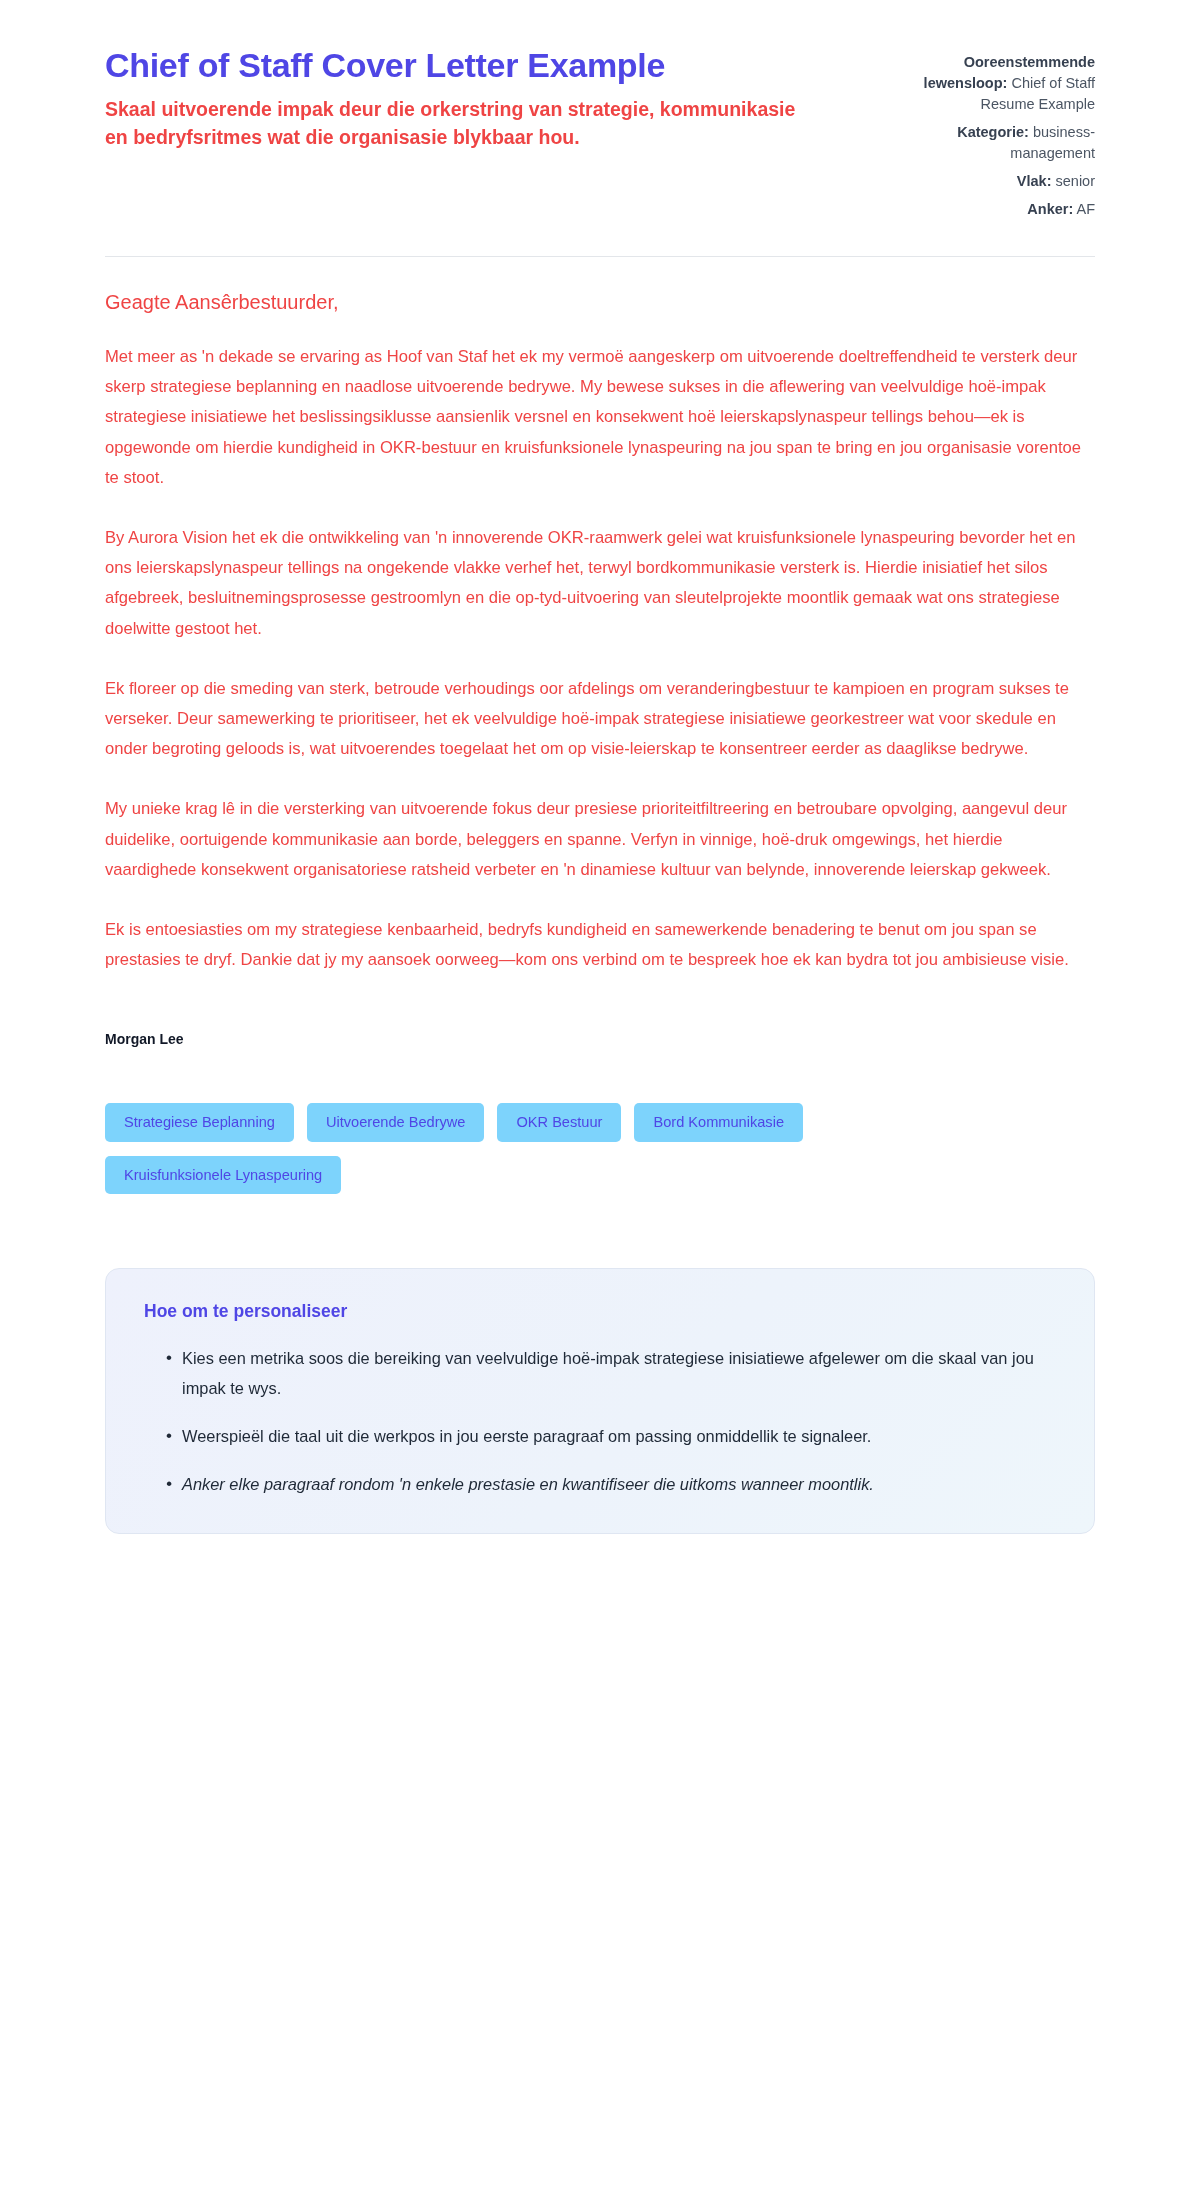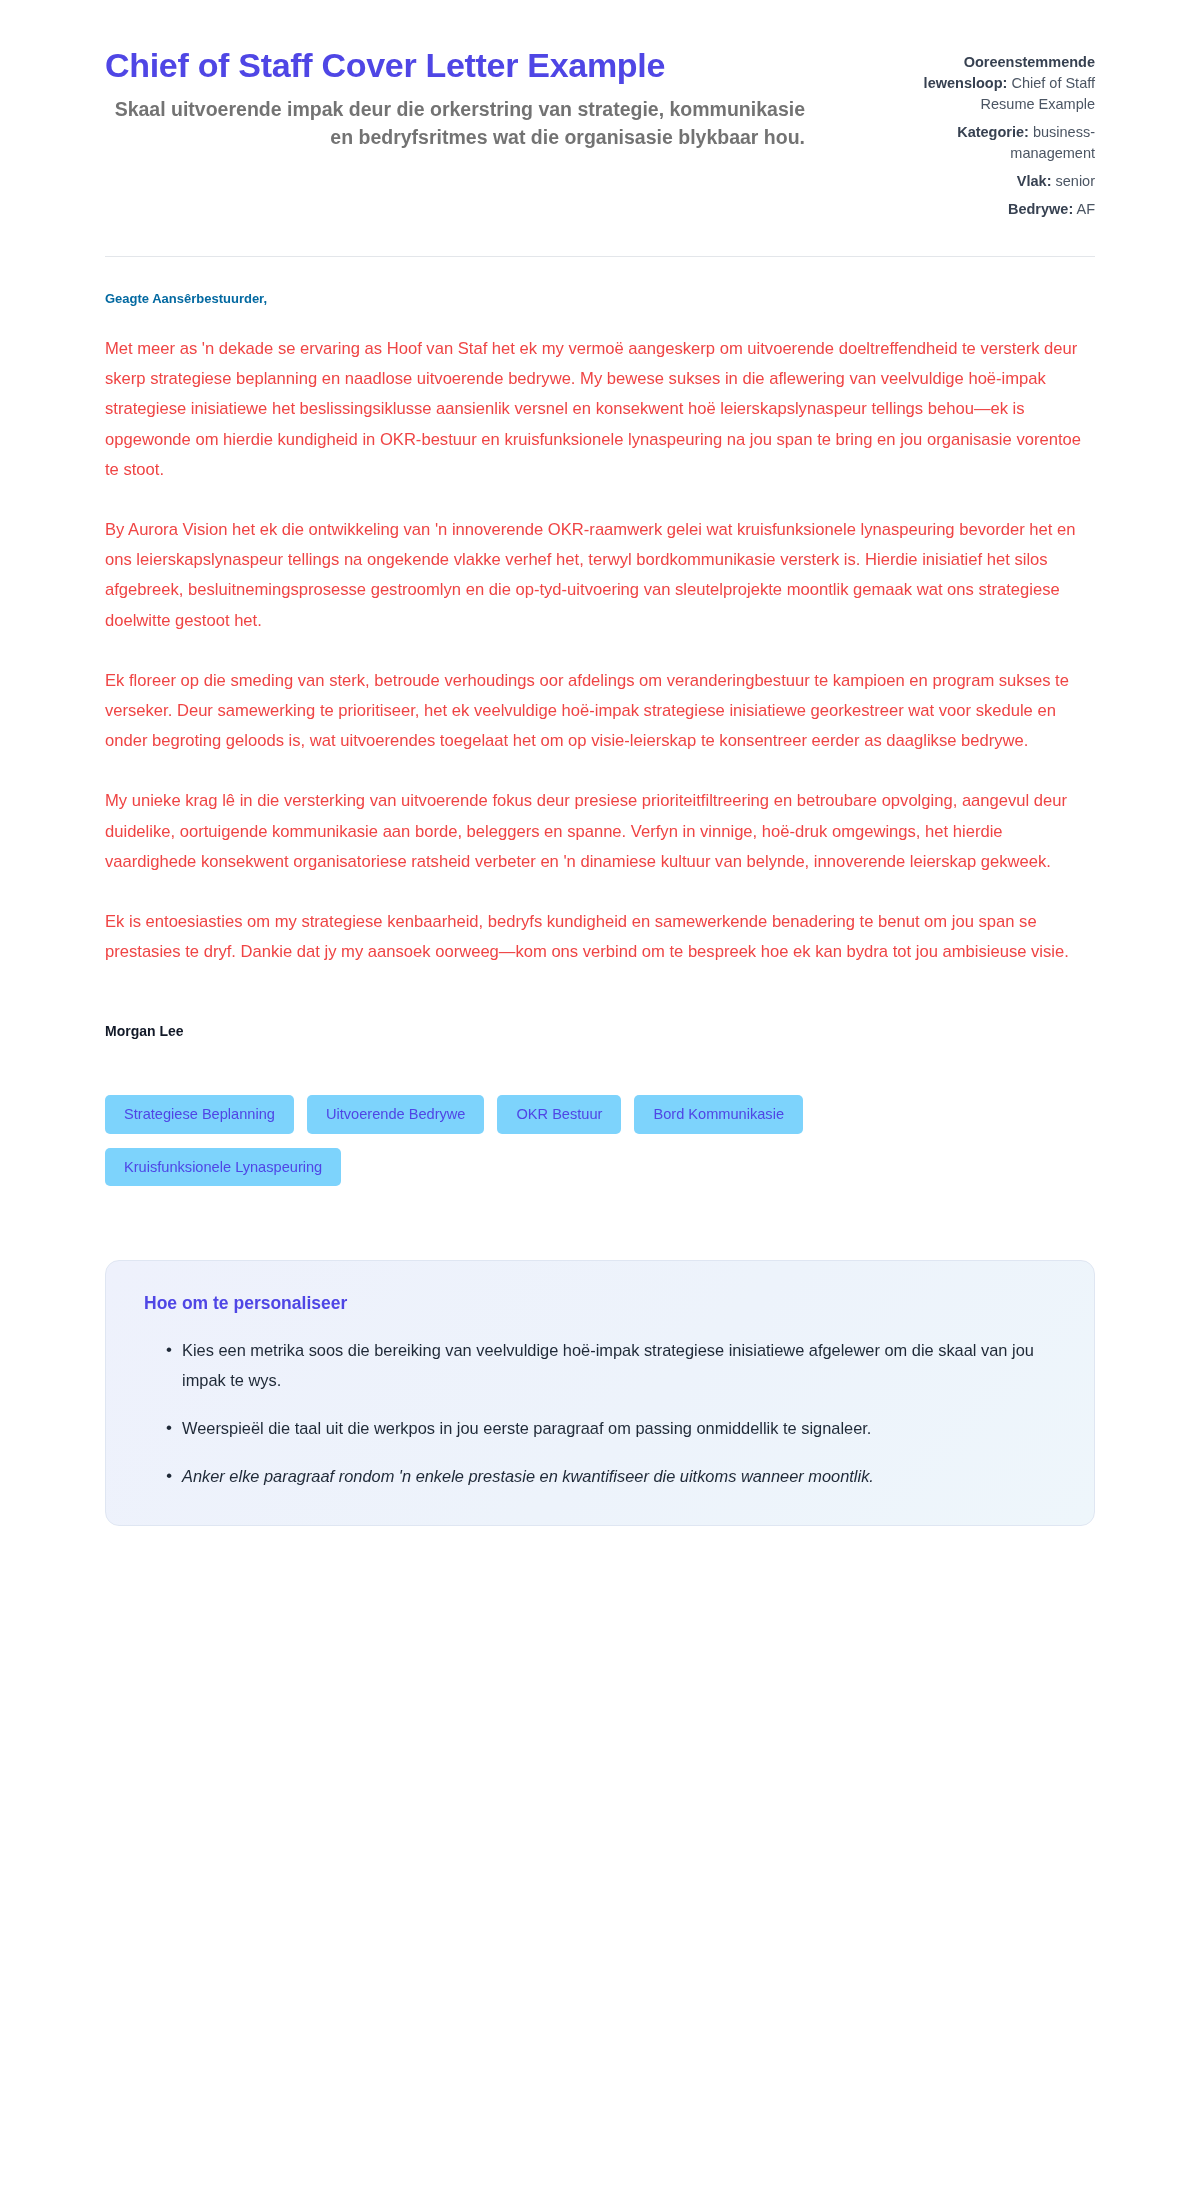--- a/index.html
+++ b/index.html
@@ -39,23 +39,22 @@
     line-height: 1.16;
     font-weight: 700;
     color: #4f46e5;
     letter-spacing: -0.3px;
   }
   .doc-subtitle {
     margin: 11px 0 0 0;
     font-size: 19.5px;
     line-height: 1.42;
     font-weight: 700;
-    color: #737373;
+    color: #ef4444;
     max-width: 700px;
-    text-align: right;
   }
   .meta {
     flex: 0 0 auto;
     width: 196px;
     text-align: right;
     font-size: 14.5px;
     line-height: 1.45;
     color: #4b5563;
     padding-top: 6px;
   }
@@ -67,23 +66,23 @@
   .rule {
     border: 0;
     border-top: 1px solid #e3e6ea;
     margin: 36px 0 0 0;
   }
 
   
   .letter { padding-top: 34px; }
   .salutation {
     margin: 0 0 28px 0;
-    font-size: 13px;
-    font-weight: 700;
-    color: #0369a1;
+    font-size: 20px;
+    font-weight: 400;
+    color: #ef4444;
   }
   .para {
     margin: 0 0 30px 0;
     font-size: 16.6px;
     line-height: 1.82;
     color: #ef4444;
   }
 
   
   .signature { margin-top: 56px; }
@@ -173,21 +172,21 @@
       </div>
       <div class="meta-row">
         <span class="meta-label">Kategorie:</span>
         <span class="meta-value">business-management</span>
       </div>
       <div class="meta-row">
         <span class="meta-label">Vlak:</span>
         <span class="meta-value">senior</span>
       </div>
       <div class="meta-row">
-        <span class="meta-label">Bedrywe:</span>
+        <span class="meta-label">Anker:</span>
         <span class="meta-value">AF</span>
       </div>
     </div>
 
   </div>
 
   <hr class="rule">
 
   <div class="letter">
 

